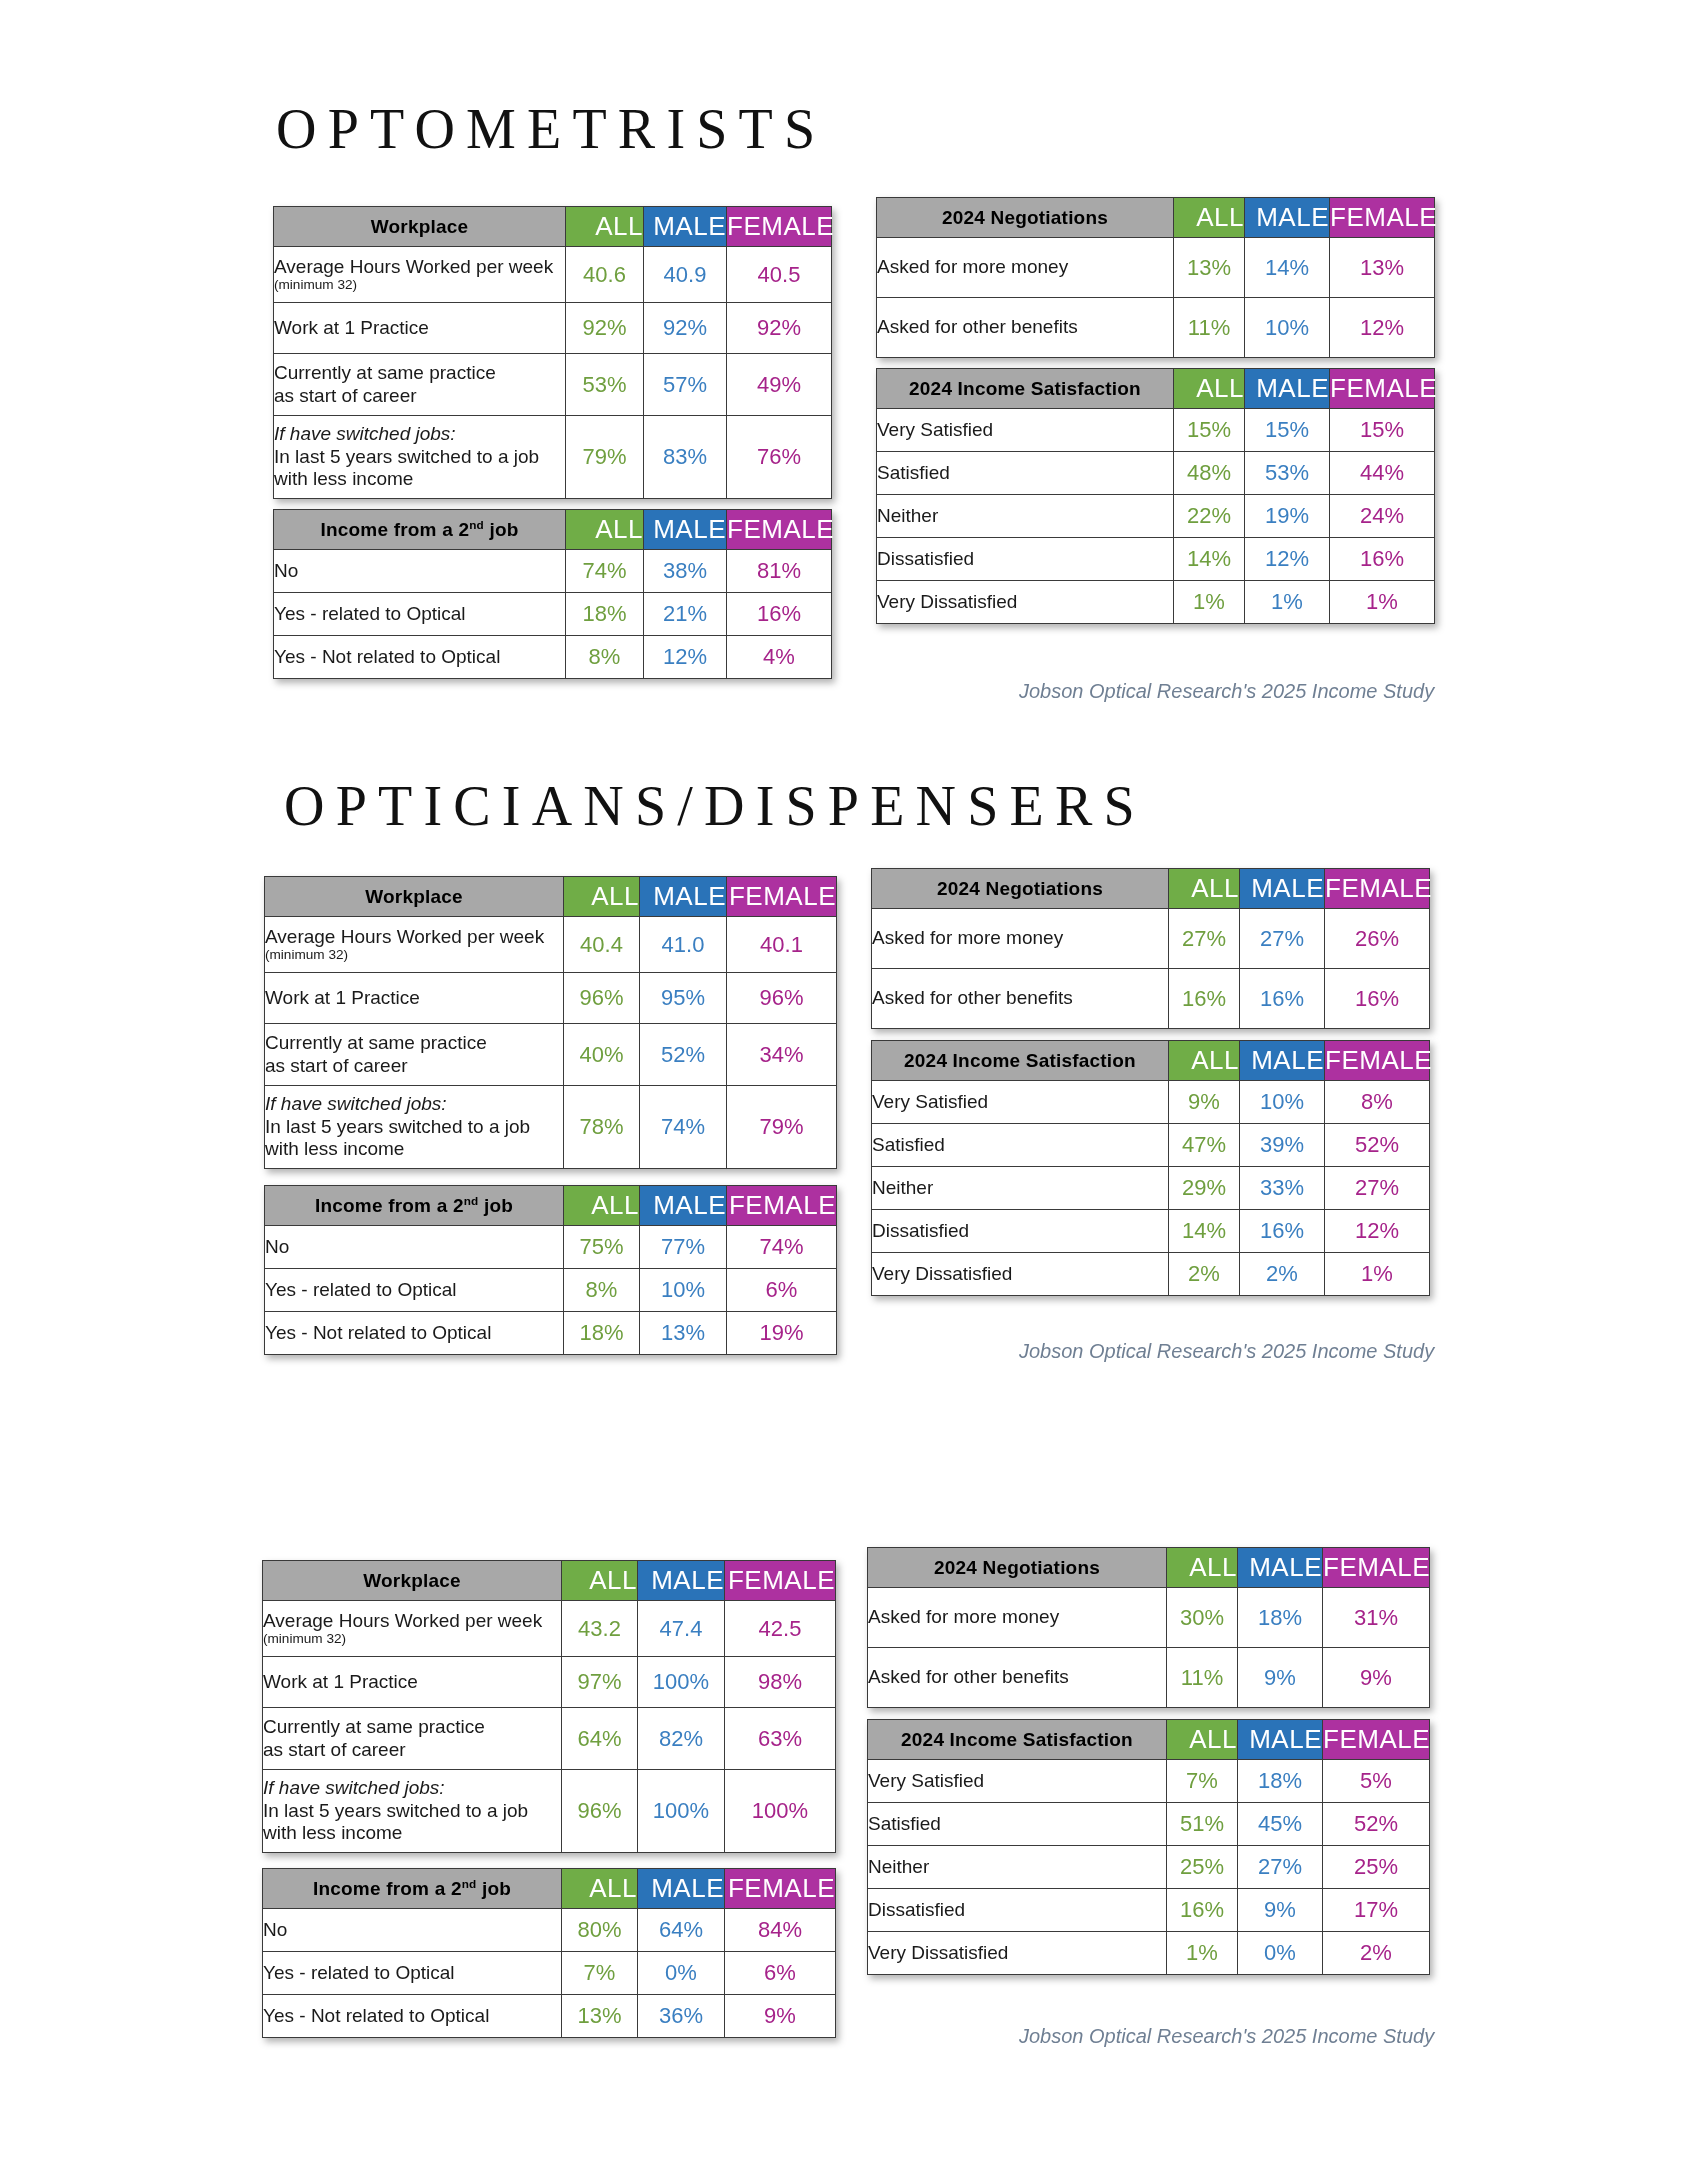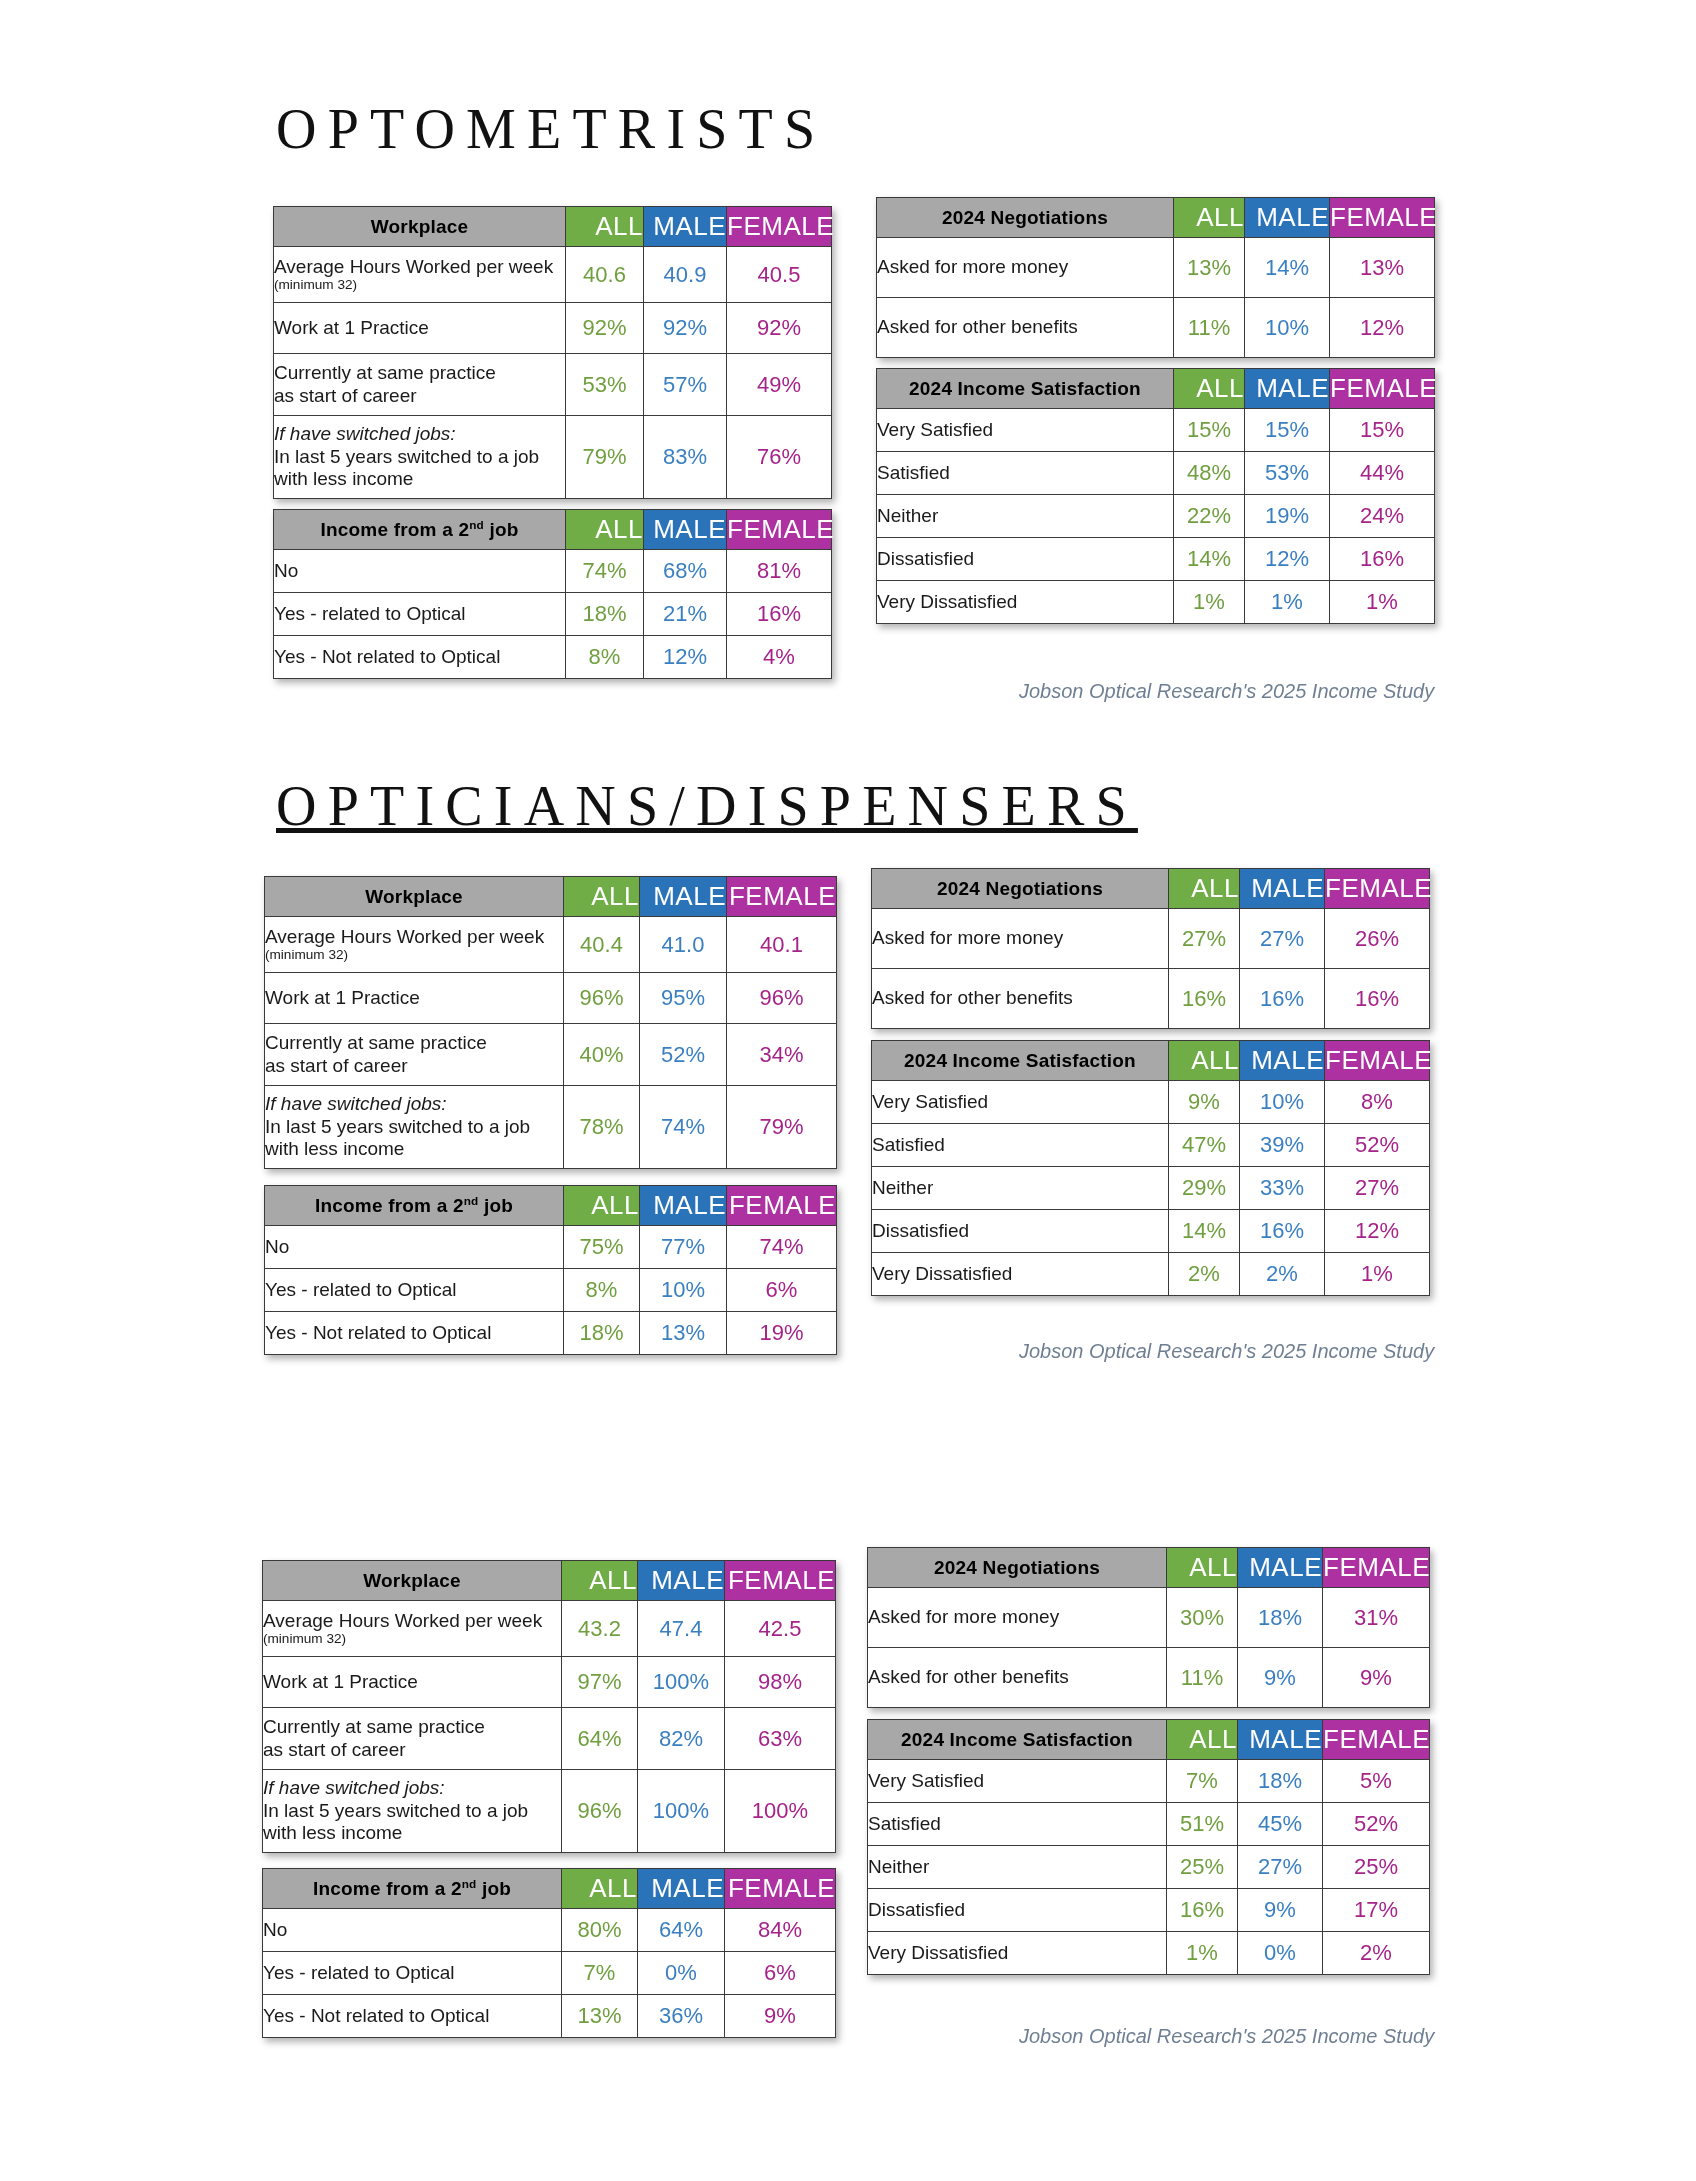--- a/index.html
+++ b/index.html
@@ -171,21 +171,21 @@
             <th class="hdr-label">Income from a 2<span class="sup">nd</span> job</th>
             <th class="hdr-all">ALL</th>
             <th class="hdr-male">MALE</th>
             <th class="hdr-female">FEMALE</th>
           </tr>
         </thead>
         <tbody>
           <tr style="height: 43px;">
             <td class="lbl">No</td>
             <td class="v all">74%</td>
-            <td class="v male">68%</td>
+            <td class="v male">38%</td>
             <td class="v female">81%</td>
           </tr>
           <tr style="height: 43px;">
             <td class="lbl">Yes - related to Optical</td>
             <td class="v all">18%</td>
             <td class="v male">21%</td>
             <td class="v female">16%</td>
           </tr>
           <tr style="height: 43px;">
             <td class="lbl">Yes - Not related to Optical</td>
@@ -272,21 +272,21 @@
           <tr style="height: 43px;">
             <td class="lbl">Very Dissatisfied</td>
             <td class="v all">1%</td>
             <td class="v male">1%</td>
             <td class="v female">1%</td>
           </tr>
         </tbody>
       </table>
     </div>
     <div class="attrib" style="left: 1019px; top: 680px;">Jobson Optical Research's 2025 Income Study</div>
-    <div class="section-title" style="position: absolute; left: 276px; top: 778px; text-decoration: underline;">OPTICIANS/DISPENSERS</div>
+    <div class="section-title" style="position: absolute; left: 284px; top: 778px;">OPTICIANS/DISPENSERS</div>
     <div class="tbl-wrap" style="left: 264px; top: 876px; width: 572px;">
       <table class="t" style="width: 572px;">
         <colgroup>
           <col style="width: 299px;">
           <col style="width: 76px;">
           <col style="width: 87px;">
           <col style="width: 110px;">
         </colgroup>
         <thead>
           <tr>

